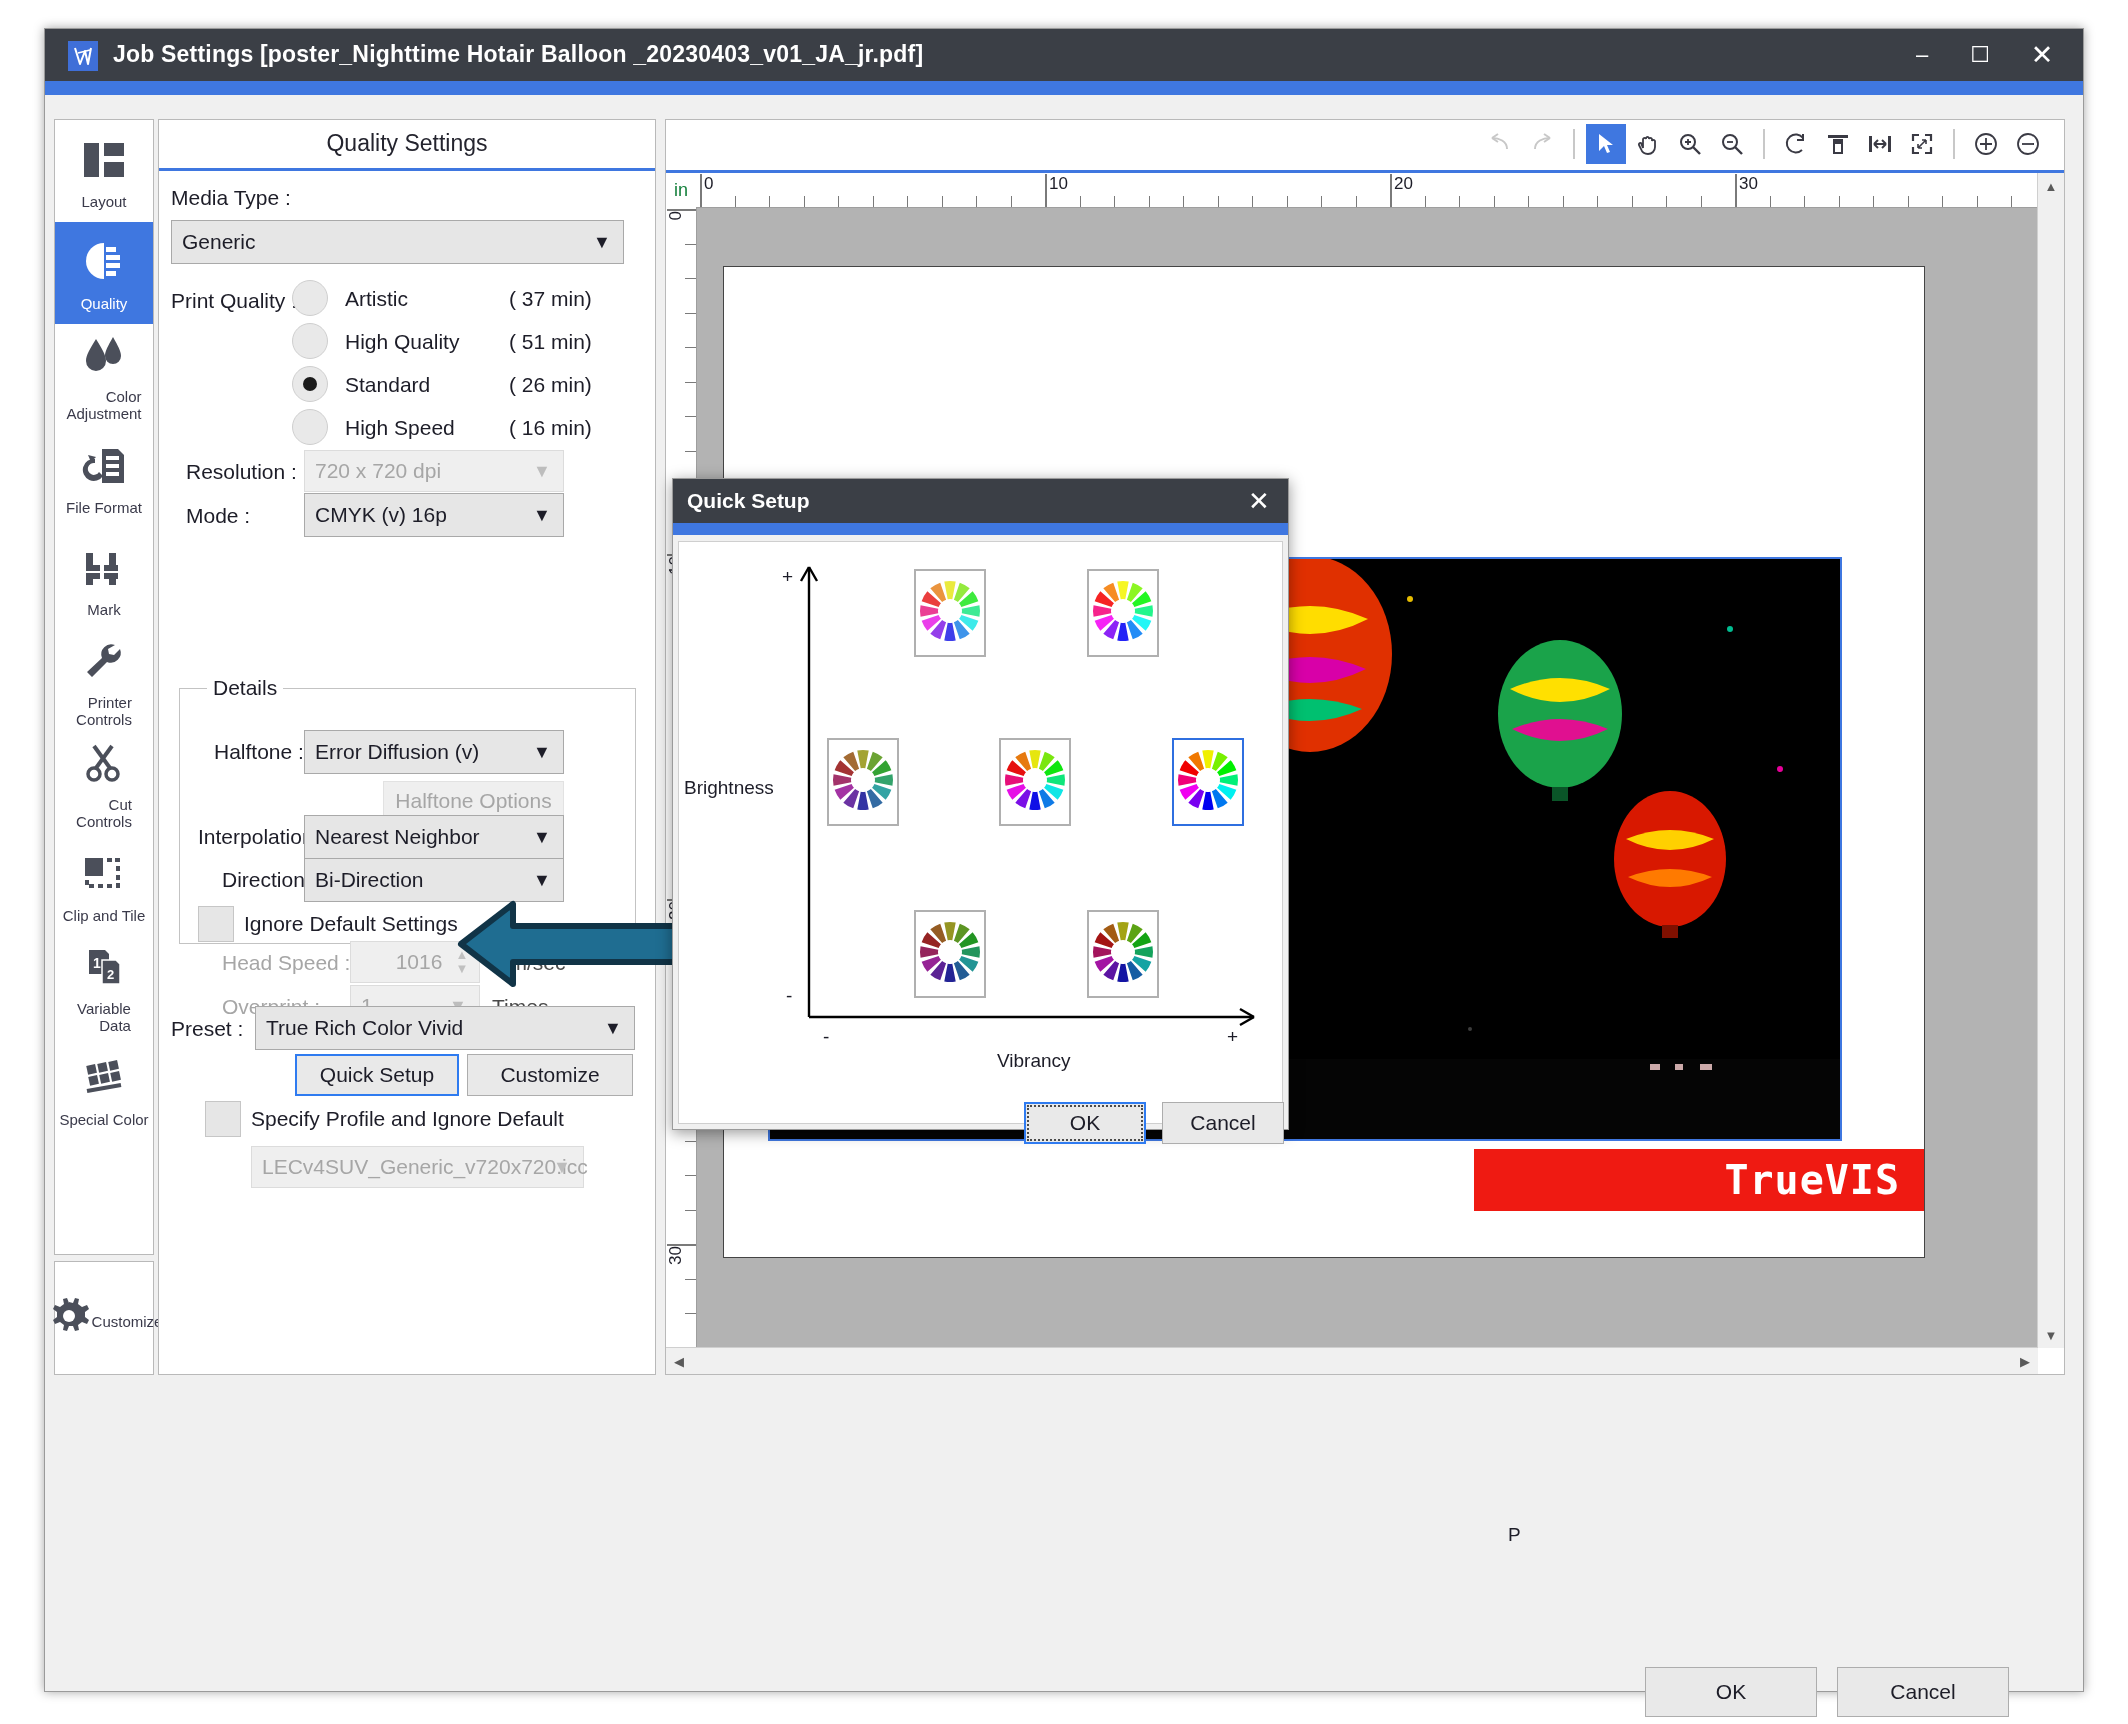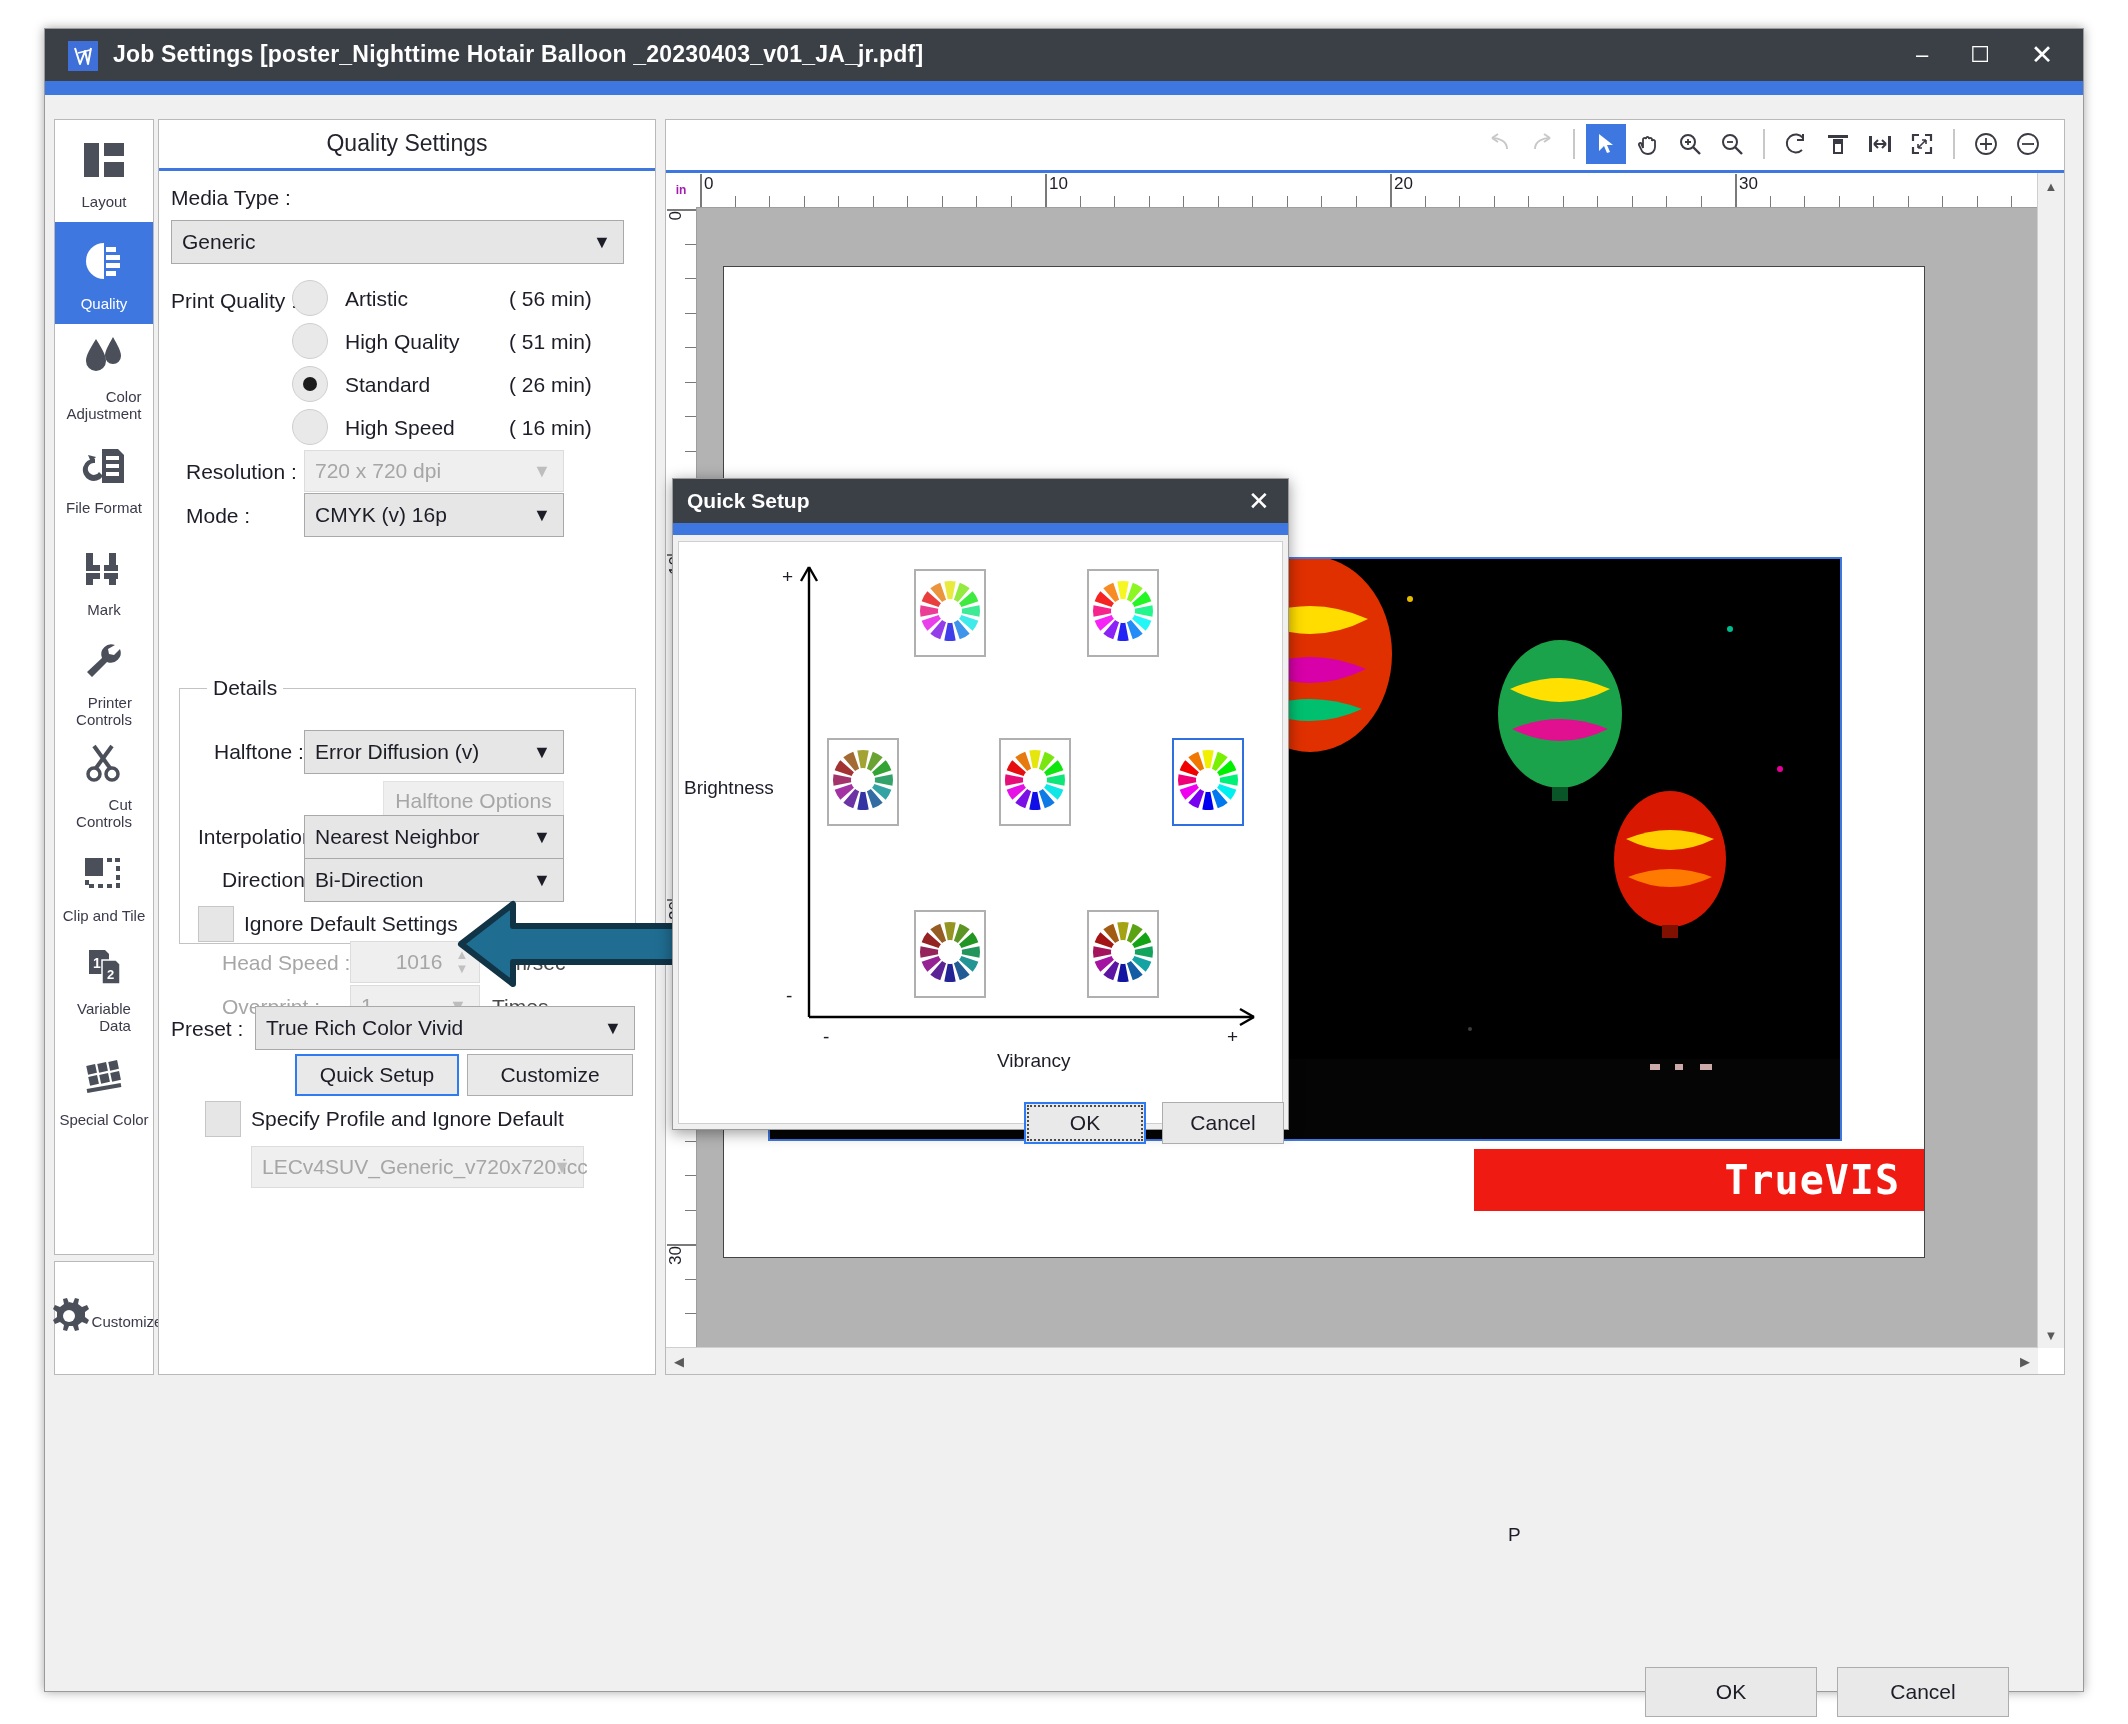--- a/index.html
+++ b/index.html
@@ -74,21 +74,21 @@
   #preview{position:absolute;left:620px;top:24px;width:1398px;height:1254px;background:#ffffff;
     border:1px solid #b9b9b9;}
   #pv-toolbar{position:relative;height:50px;border-bottom:3px solid #3f77e0;background:#ffffff;}
   #pv-tools{position:absolute;right:16px;top:4px;display:flex;align-items:center;gap:2px;}
   .tbtn{width:40px;height:40px;display:flex;align-items:center;justify-content:center;color:#3a3a44;}
   .tbtn.dis{color:#c8c8c8;}
   .tbtn.sel{background:#3f77e0;color:#ffffff;}
   .tsep{width:2px;height:30px;background:#c8c8c8;margin:0 9px;}
 
   #ruler-corner{position:absolute;left:0;top:53px;width:30px;height:34px;background:#ffffff;
-    font-size:12px;color:#a21caf;display:flex;align-items:center;justify-content:center;font-weight:bold;}
+    font-size:18px;color:#15803d;display:flex;align-items:center;justify-content:center;}
   #ruler-h{position:absolute;left:30px;top:53px;right:26px;height:34px;background:#ffffff;
     border-bottom:1px solid #9e9e9e;overflow:hidden;}
   #ruler-v{position:absolute;left:0;top:87px;width:30px;bottom:26px;background:#ffffff;
     border-right:1px solid #9e9e9e;overflow:hidden;}
   .rl-lbl{position:absolute;font-size:17px;color:#1d1d28;}
   .rl-tick{position:absolute;background:#7a7a7a;}
 
   #canvas-area{position:absolute;left:31px;top:88px;right:26px;bottom:26px;background:#b3b3b3;overflow:hidden;}
   #media-sheet{position:absolute;left:26px;top:58px;width:1200px;height:990px;background:#ffffff;
     border:1px solid #444;}
@@ -311,21 +311,21 @@
       <div class="row" style="left:12px;top:66px;">Media Type :</div>
       <div class="fld" style="left:12px;top:100px;width:453px;height:44px;">
         <span>Generic</span>
         <span class="arrow">▼</span>
       </div>
 
       <div class="row" style="left:12px;top:169px;">Print Quality :</div>
 
       <div class="radio" style="left:133px;top:160px;"></div>
       <div class="row" style="left:186px;top:167px;">Artistic</div>
-      <div class="row" style="left:350px;top:167px;">( 56 min)</div>
+      <div class="row" style="left:350px;top:167px;">( 37 min)</div>
 
       <div class="radio" style="left:133px;top:203px;"></div>
       <div class="row" style="left:186px;top:210px;">High Quality</div>
       <div class="row" style="left:350px;top:210px;">( 51 min)</div>
 
       <div class="radio" style="left:133px;top:246px;">
           <div class="dot"></div>
         </div>
       <div class="row" style="left:186px;top:253px;">Standard</div>
       <div class="row" style="left:350px;top:253px;">( 26 min)</div>

